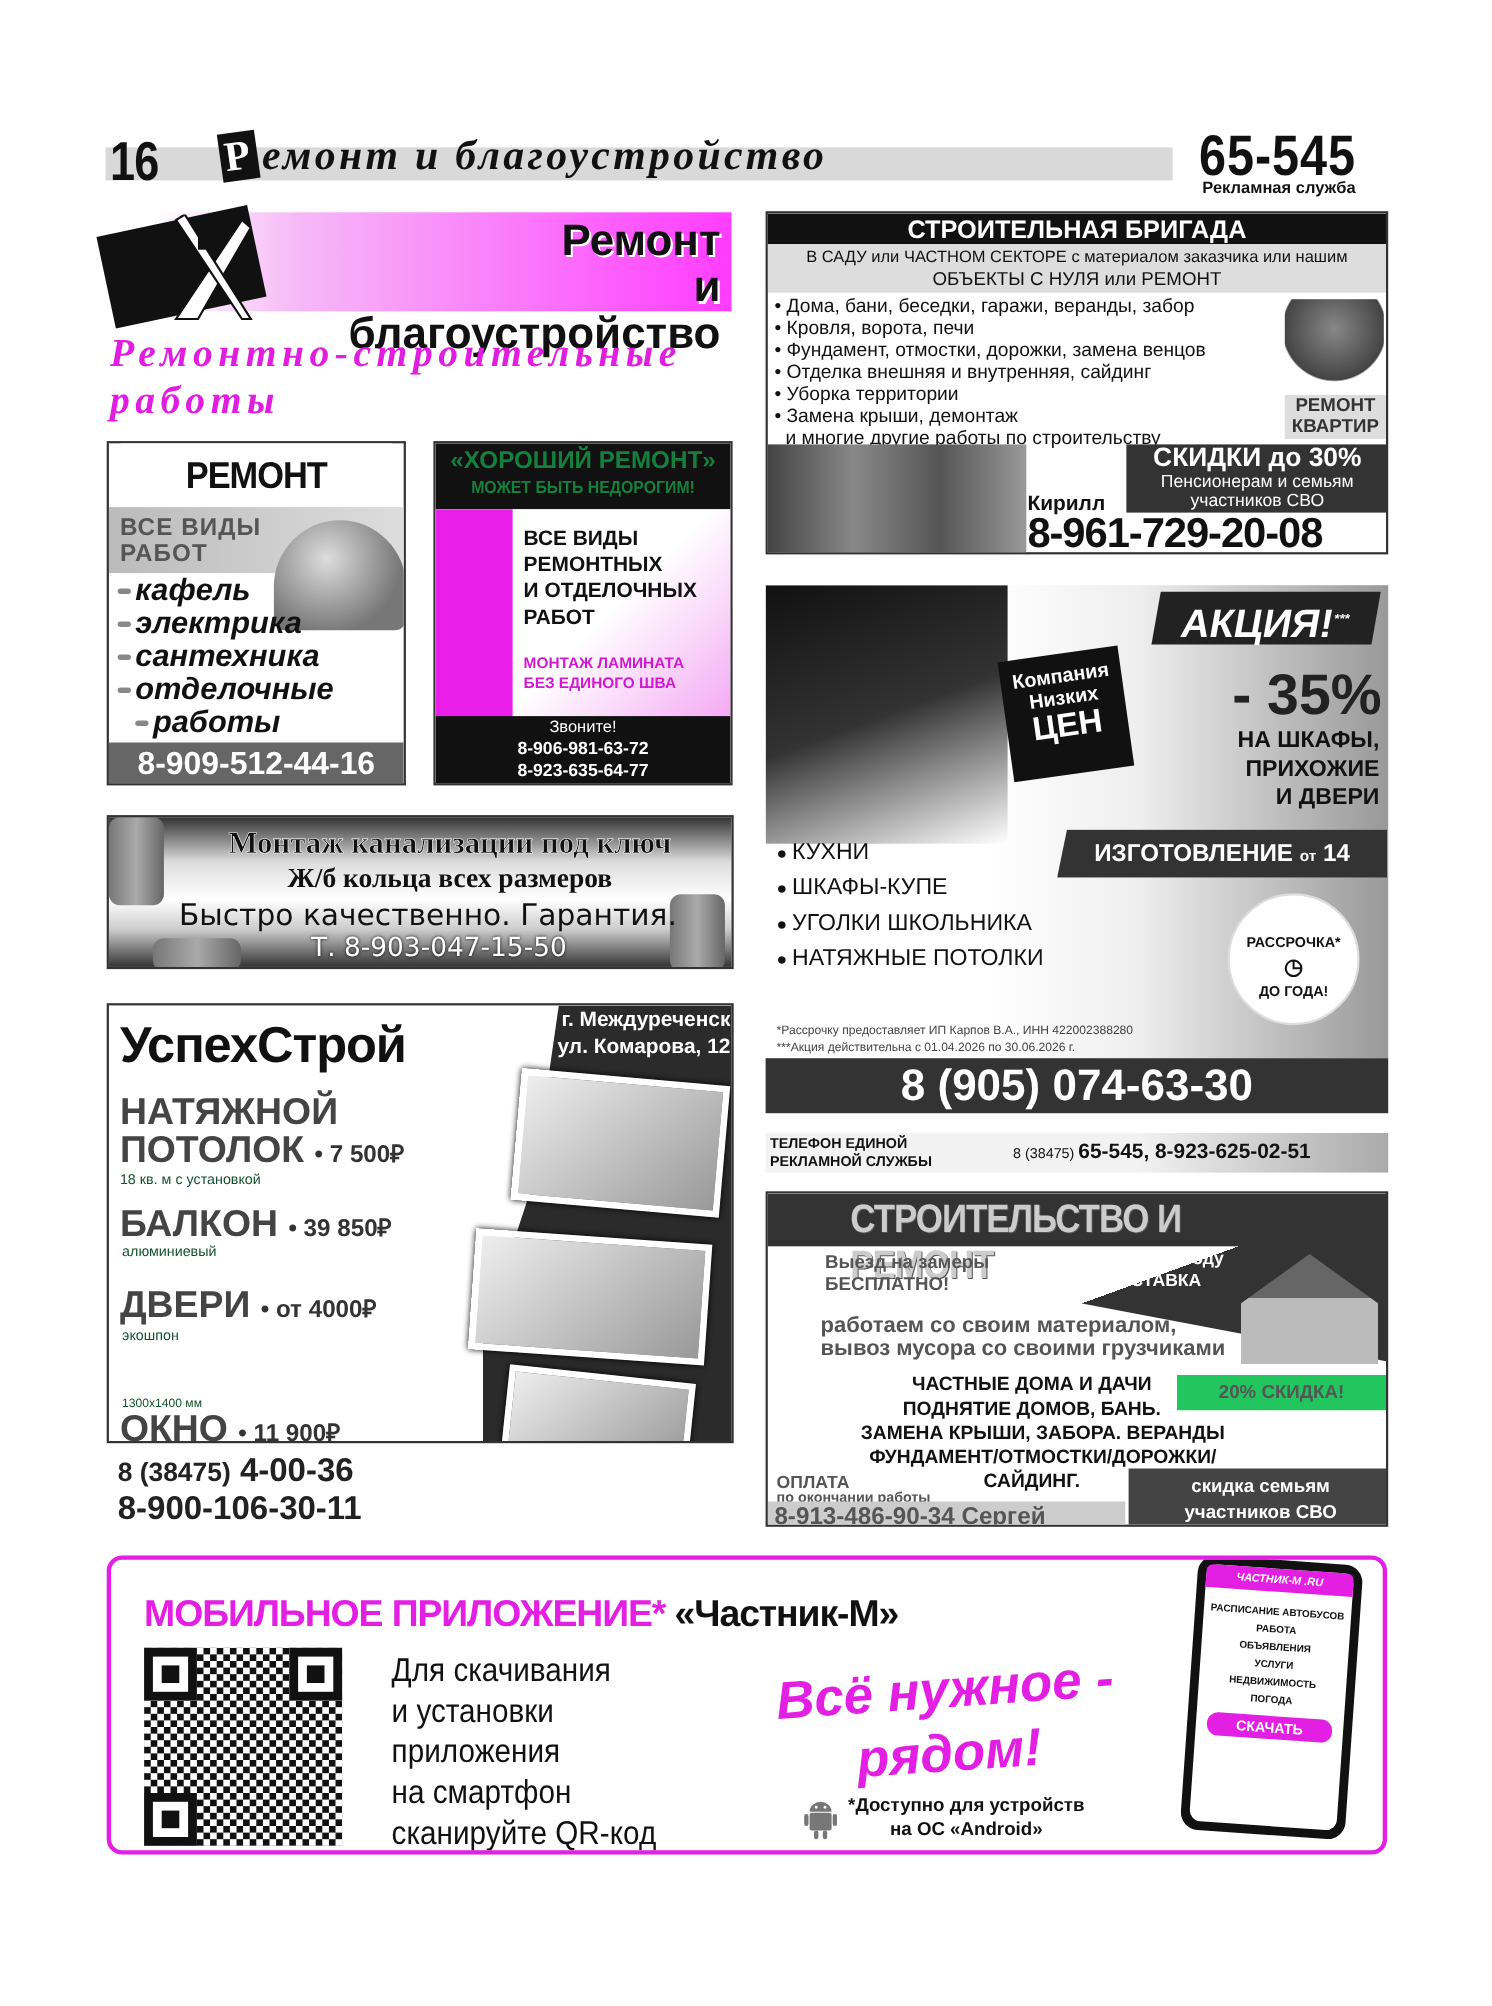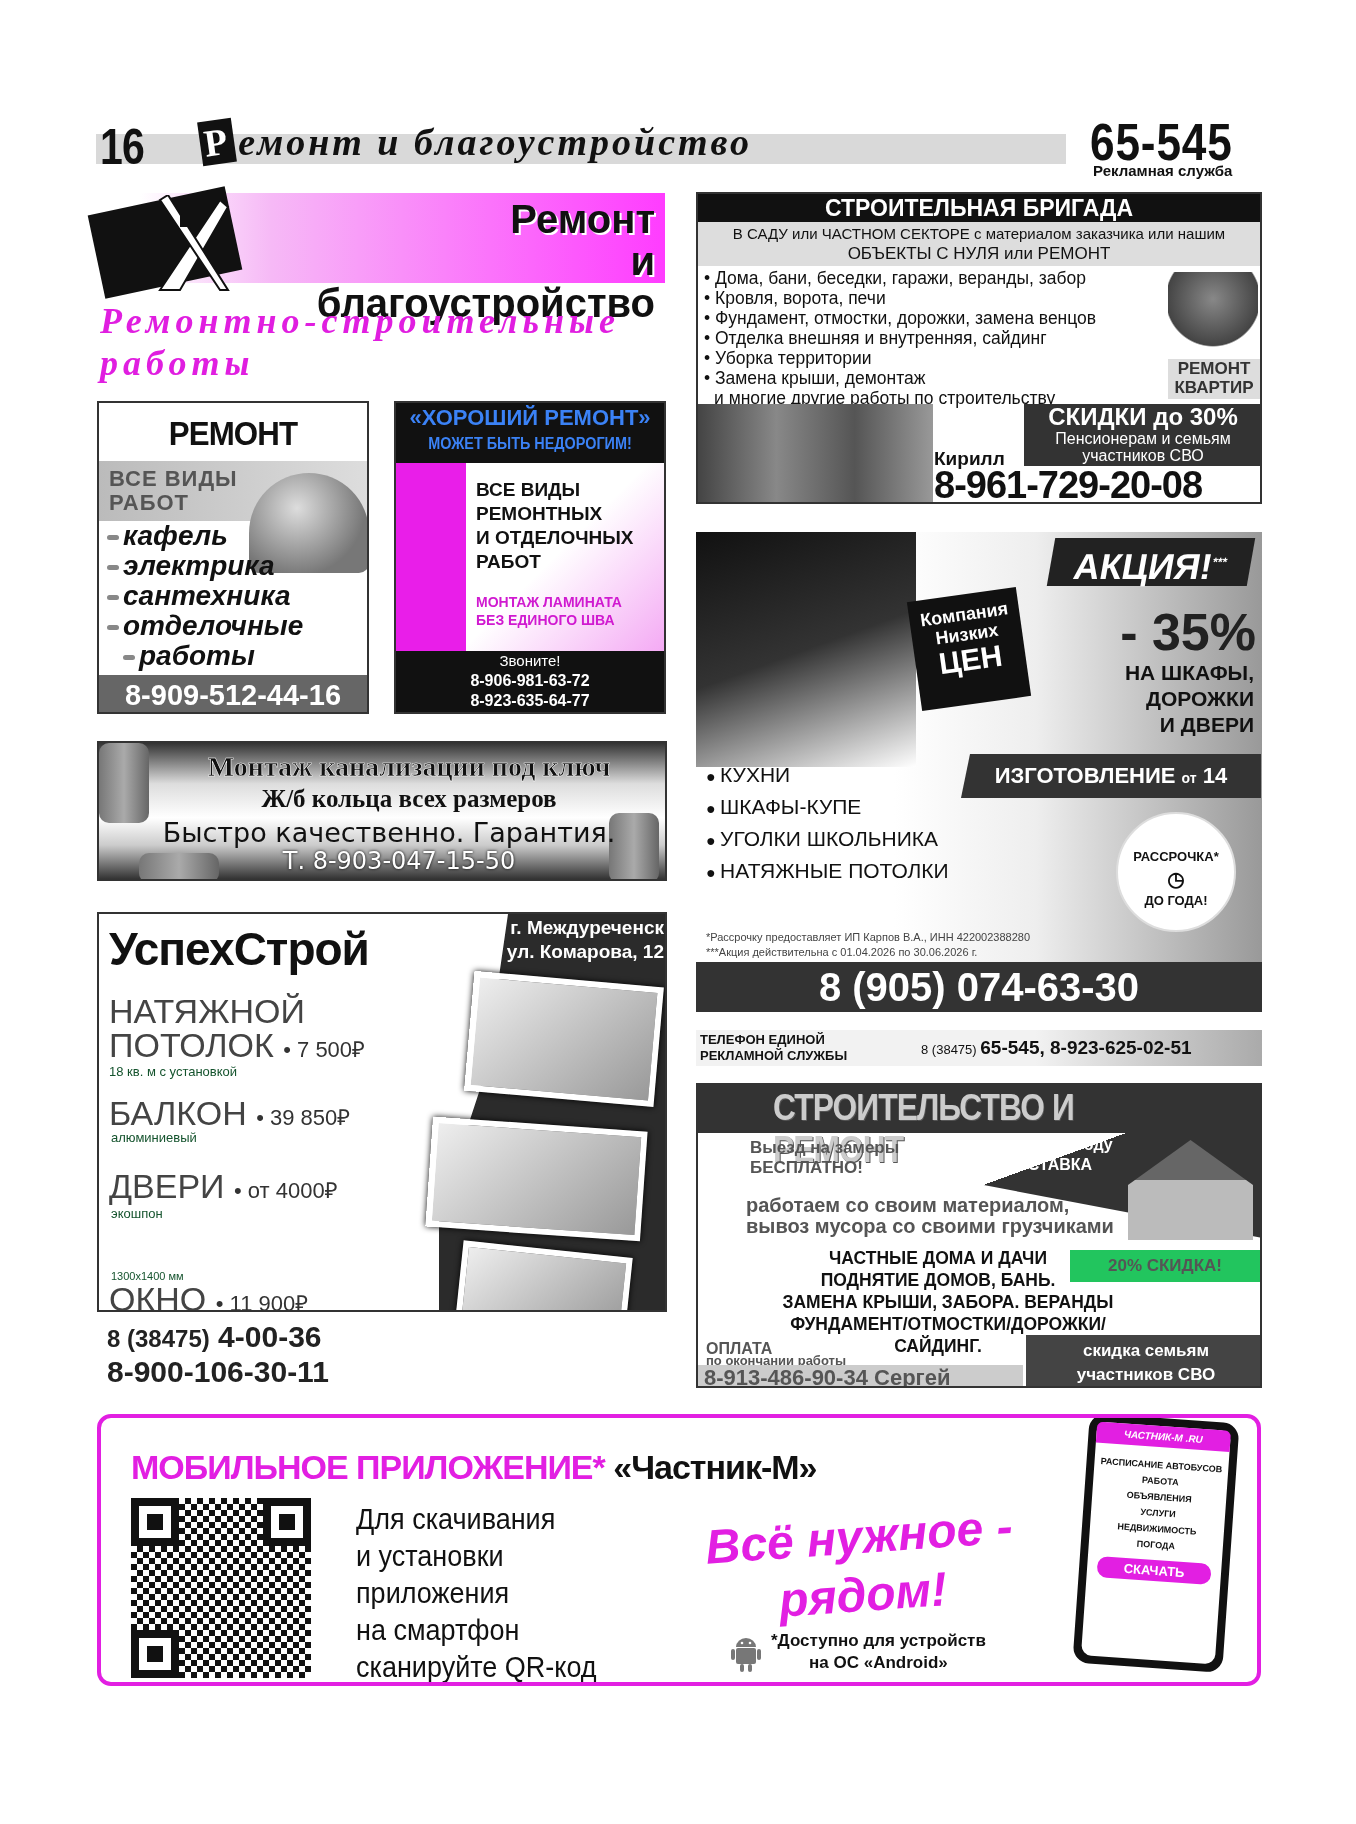--- a/index.html
+++ b/index.html
@@ -23,21 +23,21 @@
 #ad2{left:97px;top:401px;width:272px;height:313px;background:#fff}
 #ad2-head{left:0;top:0;width:100%;height:60px;background:#fff;font-size:34px;font-weight:900;text-align:center;line-height:60px;letter-spacing:-1px;transform:scaleX(.92)}
 #ad2-grey{left:0;top:58px;width:100%;height:60px;background:linear-gradient(90deg,#bbb,#ddd)}
 #ad2-all{left:10px;top:64px;font-size:22px;font-weight:900;color:#555;line-height:24px;letter-spacing:1px}
 #ad2-helmet{left:150px;top:70px;width:120px;height:100px;border-radius:60px 60px 10px 10px;background:radial-gradient(circle at 40% 35%,#ddd,#777 70%)}
 #ad2-list{left:8px;top:118px}
 #ad2-list li{list-style:none;font-size:28px;font-weight:900;font-style:italic;line-height:30px}
 #ad2-list li:before{content:"";display:inline-block;width:12px;height:5px;background:#888;border-radius:3px;margin-right:4px;vertical-align:middle}
 #ad2-phone{left:0;top:272px;width:100%;height:40px;background:#666;color:#fff;font-size:29px;font-weight:900;text-align:center;line-height:40px}
 #ad3{left:394px;top:401px;width:272px;height:313px;background:#fff}
-#ad3-head{left:0;top:0;width:100%;height:60px;background:#111;color:#3b82f6;text-align:center}
+#ad3-head{left:0;top:0;width:100%;height:60px;background:#111;color:#15803d;text-align:center}
 #ad3-head .t1{font-size:22px;font-weight:900;line-height:30px}
 #ad3-head .t2{font-size:16px;font-weight:700;line-height:22px;transform:scaleX(.9)}
 #ad3-pink{left:0;top:60px;width:70px;height:190px;background:#e91ee9}
 #ad3-body{left:0;top:60px;width:100%;height:190px;background:linear-gradient(135deg,#fff 55%,#f4a9f4 100%)}
 #ad3-text{left:80px;top:75px;font-size:19px;font-weight:900;line-height:24px}
 #ad3-lam{left:80px;top:190px;font-size:14px;font-weight:900;color:#d01ad0;line-height:18px}
 #ad3-foot{left:0;top:248px;width:100%;height:65px;background:#111;color:#fff;text-align:center}
 #ad3-foot .z{font-size:15px;line-height:20px}
 #ad3-foot .p{font-size:16px;font-weight:900;line-height:20px}
 
@@ -45,21 +45,21 @@
 #ad4 .l1{left:60px;top:8px;width:500px;text-align:center;font-family:"Liberation Serif",serif;font-weight:700;font-size:28px;color:#111;-webkit-text-stroke:.5px #fff}
 #ad4 .l2{left:60px;top:42px;width:500px;text-align:center;font-family:"Liberation Serif",serif;font-weight:700;font-size:25px;color:#111}
 #ad4 .l3{left:20px;top:74px;width:540px;text-align:center;font-size:27px;font-family:"DejaVu Sans",sans-serif;color:#111}
 #ad4 .l4{left:60px;top:104px;width:480px;text-align:center;font-size:24px;font-family:"DejaVu Sans",sans-serif;color:#fff;text-shadow:0 0 3px #000}
 .pipe{background:linear-gradient(90deg,#777,#aaa,#666);border-radius:10px}
 
 #ad5{left:97px;top:912px;width:570px;height:400px;background:#fff}
 #ad5-dark{left:340px;top:0;width:230px;height:400px;background:#2b2b2b;clip-path:polygon(30% 0,100% 0,100% 100%,0 100%,0 75%,20% 40%)}
 #ad5-brand{left:10px;top:8px;font-size:46px;font-weight:900;letter-spacing:-1px}
 #ad5-addr{left:375px;top:2px;color:#fff;font-size:19px;font-weight:700;text-align:right;line-height:24px;width:190px}
-.prod{font-size:34px;font-weight:400;color:#444;line-height:34px}
+.prod{font-size:34px;font-weight:700;color:#444;line-height:34px}
 .price{font-size:22px;color:#333}
 .note{font-size:13px;color:#14532d}
 .photo{background:linear-gradient(135deg,#eee,#999);border:6px solid #fff;box-shadow:0 0 6px #000}
 
 #ad6{left:696px;top:192px;width:566px;height:312px;background:#fff}
 #ad6-head{left:0;top:0;width:100%;height:28px;background:#111;color:#fff;font-size:23px;font-weight:700;text-align:center;line-height:28px}
 #ad6-sub{left:0;top:28px;width:100%;height:44px;background:#ddd;text-align:center;font-size:15px;line-height:20px;padding-top:2px}
 #ad6-sub .b{font-size:17px}
 #ad6-list{left:6px;top:74px;font-size:17.5px;line-height:20px}
 #ad6-list li{list-style:none}
@@ -261,21 +261,21 @@
   <div class="abs" id="ad7-img"></div>
   <div class="abs" id="ad7-akc"><span>АКЦИЯ!</span><sup>***</sup></div>
   <div class="abs" id="ad7-logo">
       <div>Компания</div>
       <div>Низких</div>
       <div class="big">ЦЕН</div>
     </div>
   <div class="abs" id="ad7-pct">- 35%</div>
   <div class="abs" id="ad7-on">
     <div>НА ШКАФЫ,</div>
-    <div>ДОРОЖКИ</div>
+    <div>ПРИХОЖИЕ</div>
     <div>И ДВЕРИ</div>
   </div>
   <div class="abs" id="ad7-made"><span>ИЗГОТОВЛЕНИЕ</span> <small>от</small> <span>14 ДНЕЙ</span></div>
   <ul class="abs" id="ad7-list" style="top:228px">
     <li>КУХНИ</li>
     <li>ШКАФЫ-КУПЕ</li>
     <li>УГОЛКИ ШКОЛЬНИКА</li>
     <li>НАТЯЖНЫЕ ПОТОЛКИ</li>
   </ul>
   <div class="abs" id="ad7-circle">

